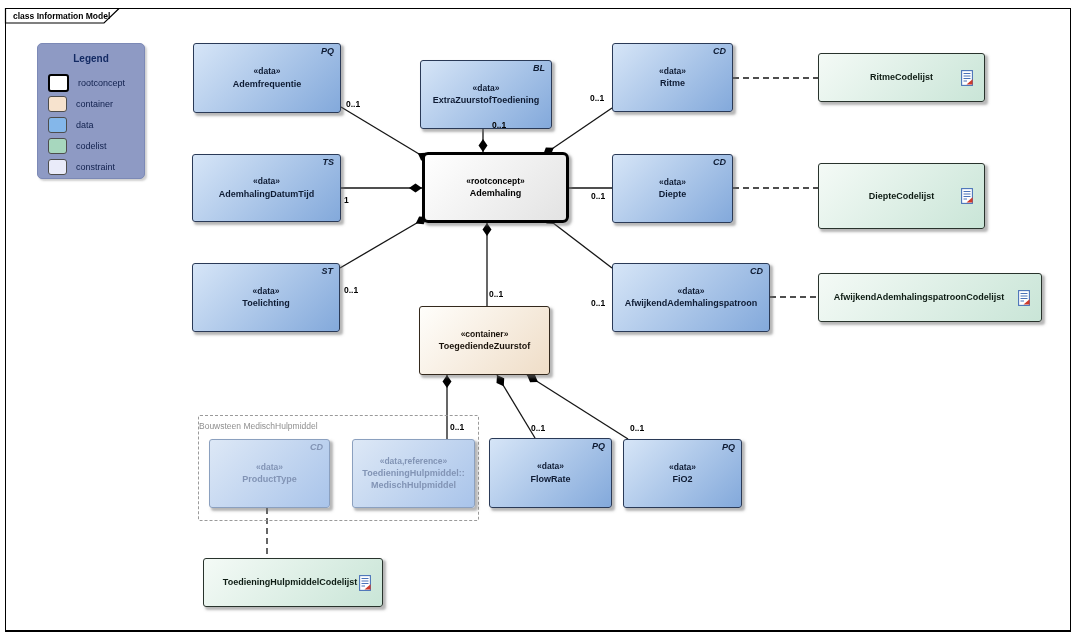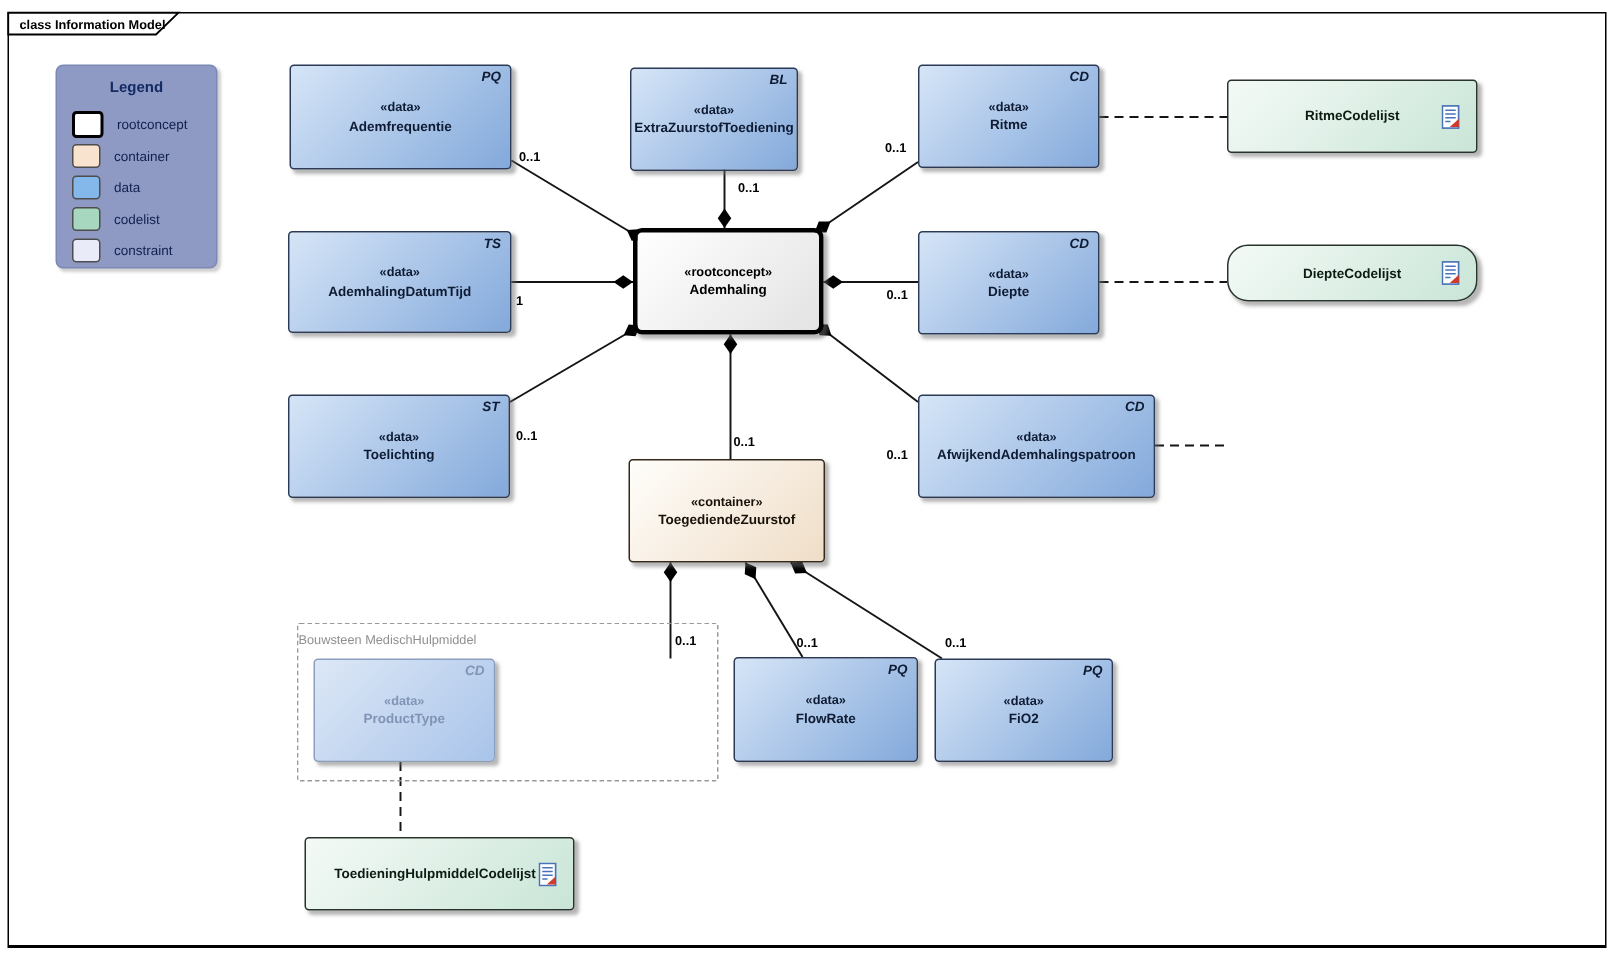--- a/index.html
+++ b/index.html
@@ -101,21 +101,21 @@
   <div class="group-box" style="left:198px;top:415px;width:279px;height:104px;">
     <div class="group-label">Bouwsteen MedischHulpmiddel</div>
   </div>
 
   <div class="node data" style="left:193px;top:43px;width:148px;height:70px;">
     <span class="tletter">PQ</span>
     <div class="stereo">«data»</div>
     <div class="nname">Ademfrequentie</div>
   </div>
 
-  <div class="node data" style="left:420px;top:45px;width:112px;height:69px;">
+  <div class="node data" style="left:420px;top:60px;width:132px;height:69px;">
     <span class="tletter">BL</span>
     <div class="stereo">«data»</div>
     <div class="nname">ExtraZuurstofToediening</div>
   </div>
 
   <div class="node data" style="left:612px;top:43px;width:121px;height:69px;">
     <span class="tletter">CD</span>
     <div class="stereo">«data»</div>
     <div class="nname">Ritme</div>
   </div>
@@ -133,32 +133,32 @@
         </svg>
     </span>
   </div>
 
   <div class="node data" style="left:192px;top:154px;width:149px;height:68px;">
     <span class="tletter">TS</span>
     <div class="stereo">«data»</div>
     <div class="nname">AdemhalingDatumTijd</div>
   </div>
 
-  <div class="node root" style="left:422px;top:152px;width:127px;height:71px;align-items:center;">
+  <div class="node root" style="left:422px;top:152px;width:147px;height:71px;align-items:center;">
     <div class="stereo">«rootconcept»</div>
     <div class="nname">Ademhaling</div>
   </div>
 
   <div class="node data" style="left:612px;top:154px;width:121px;height:69px;">
     <span class="tletter">CD</span>
     <div class="stereo">«data»</div>
     <div class="nname">Diepte</div>
   </div>
 
-  <div class="node codelist" style="left:818px;top:163px;width:167px;height:38px;border-radius:14px;">
+  <div class="node codelist" style="left:818px;top:163px;width:167px;height:66px;">
     <div class="nname">DiepteCodelijst</div>
     <span class="doc-icon">
       <svg width="13" height="16" viewBox="0 0 13 16">
           <rect x="0.6" y="0.6" width="10.8" height="14.8" fill="#fff" stroke="#4a72b8" stroke-width="1.1"></rect>
           <line x1="2.5" y1="3.5" x2="9.5" y2="3.5" stroke="#4a72b8"></line>
           <line x1="2.5" y1="6" x2="9.5" y2="6" stroke="#4a72b8"></line>
           <line x1="2.5" y1="8.5" x2="9.5" y2="8.5" stroke="#4a72b8"></line>
           <line x1="2.5" y1="11" x2="6" y2="11" stroke="#4a72b8"></line>
           <polygon points="5.5,14.6 11.6,14.6 11.6,9.2" fill="#cf3a2b"></polygon>
         </svg>
@@ -170,32 +170,50 @@
     <div class="stereo">«data»</div>
     <div class="nname">Toelichting</div>
   </div>
 
   <div class="node data" style="left:612px;top:263px;width:158px;height:69px;">
     <span class="tletter">CD</span>
     <div class="stereo">«data»</div>
     <div class="nname">AfwijkendAdemhalingspatroon</div>
   </div>
 
+  <div class="node codelist" style="left:818px;top:273px;width:224px;height:49px;">
+    <div class="nname" style="padding-right:22px;">AfwijkendAdemhalingspatroonCodelijst</div>
+    <span class="doc-icon">
+      <svg width="13" height="16" viewBox="0 0 13 16">
+          <rect x="0.6" y="0.6" width="10.8" height="14.8" fill="#fff" stroke="#4a72b8" stroke-width="1.1"></rect>
+          <line x1="2.5" y1="3.5" x2="9.5" y2="3.5" stroke="#4a72b8"></line>
+          <line x1="2.5" y1="6" x2="9.5" y2="6" stroke="#4a72b8"></line>
+          <line x1="2.5" y1="8.5" x2="9.5" y2="8.5" stroke="#4a72b8"></line>
+          <line x1="2.5" y1="11" x2="6" y2="11" stroke="#4a72b8"></line>
+          <polygon points="5.5,14.6 11.6,14.6 11.6,9.2" fill="#cf3a2b"></polygon>
+        </svg>
+    </span>
+  </div>
 
   <div class="node container-node" style="left:419px;top:306px;width:131px;height:69px;">
     <div class="stereo">«container»</div>
     <div class="nname">ToegediendeZuurstof</div>
   </div>
 
   <div class="node ref" style="left:209px;top:439px;width:121px;height:69px;">
     <span class="tletter">CD</span>
     <div class="stereo">«data»</div>
     <div class="nname">ProductType</div>
   </div>
 
+  <div class="node ref" style="left:352px;top:439px;width:123px;height:69px;">
+    <div class="stereo">«data,reference»</div>
+    <div class="nname">ToedieningHulpmiddel::</div>
+    <div class="nname">MedischHulpmiddel</div>
+  </div>
 
   <div class="node data" style="left:489px;top:438px;width:123px;height:70px;">
     <span class="tletter">PQ</span>
     <div class="stereo">«data»</div>
     <div class="nname">FlowRate</div>
   </div>
 
   <div class="node data" style="left:623px;top:439px;width:119px;height:69px;">
     <span class="tletter">PQ</span>
     <div class="stereo">«data»</div>

